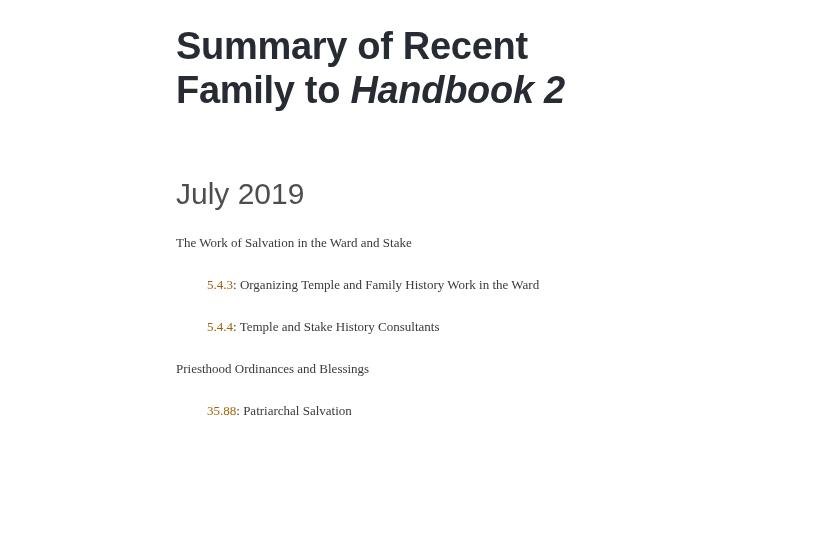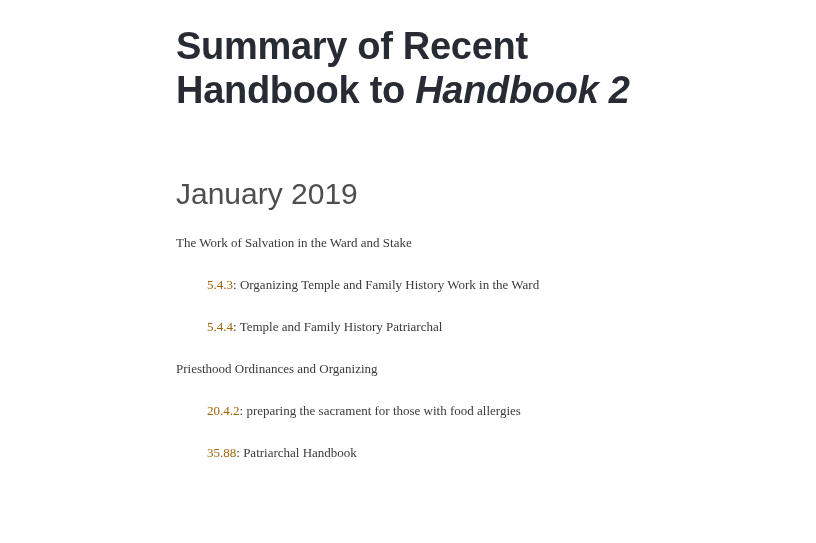--- a/index.html
+++ b/index.html
@@ -57,30 +57,29 @@
     cursor: pointer;
   }
   .sep, .entry-text { color: #3a3a3a; }
 </style>
 </head>
 <body>
 
 <div class="page">
   <div class="content">
 
-    <h1 class="doc-title"><span>Summary of Recent</span><br><span>Handbook to </span><em>Handbook 2</em></h1>
+    <h1 class="doc-title"><span>Summary of Recent</span><br><span>Family to </span><em>Handbook 2</em></h1>
 
-    <h2 class="section-heading">January 2019</h2>
+    <h2 class="section-heading">July 2019</h2>
 
     <p class="group-label">The Work of Salvation in the Ward and Stake</p>
 
     <p class="entry"><a class="section-link">5.4.3</a><span class="sep">: </span><span class="entry-text">Organizing Temple and Family History Work in the Ward</span></p>
 
-    <p class="entry"><a class="section-link">5.4.4</a><span class="sep">: </span><span class="entry-text">Temple and Family History Patriarchal</span></p>
+    <p class="entry"><a class="section-link">5.4.4</a><span class="sep">: </span><span class="entry-text">Temple and Stake History Consultants</span></p>
 
-    <p class="group-label">Priesthood Ordinances and Organizing</p>
+    <p class="group-label">Priesthood Ordinances and Blessings</p>
 
-    <p class="entry"><a class="section-link">20.4.2</a><span class="sep">: </span><span class="entry-text">preparing the sacrament for those with food allergies</span></p>
 
-    <p class="entry"><a class="section-link">35.88</a><span class="sep">: </span><span class="entry-text">Patriarchal Handbook</span></p>
+    <p class="entry"><a class="section-link">35.88</a><span class="sep">: </span><span class="entry-text">Patriarchal Salvation</span></p>
 
   </div>
 </div>
 
 </body></html>

